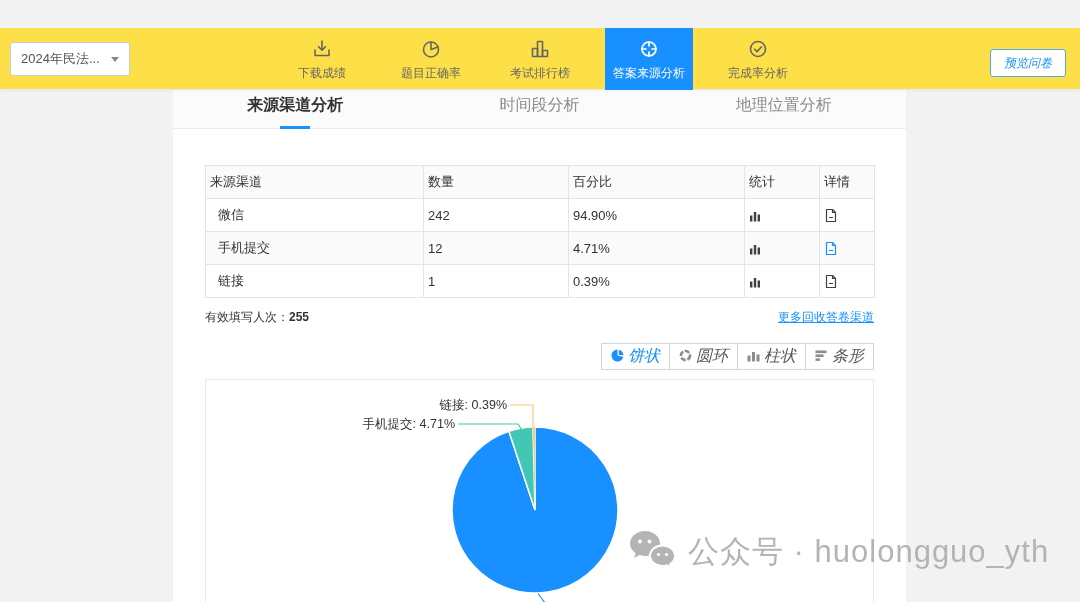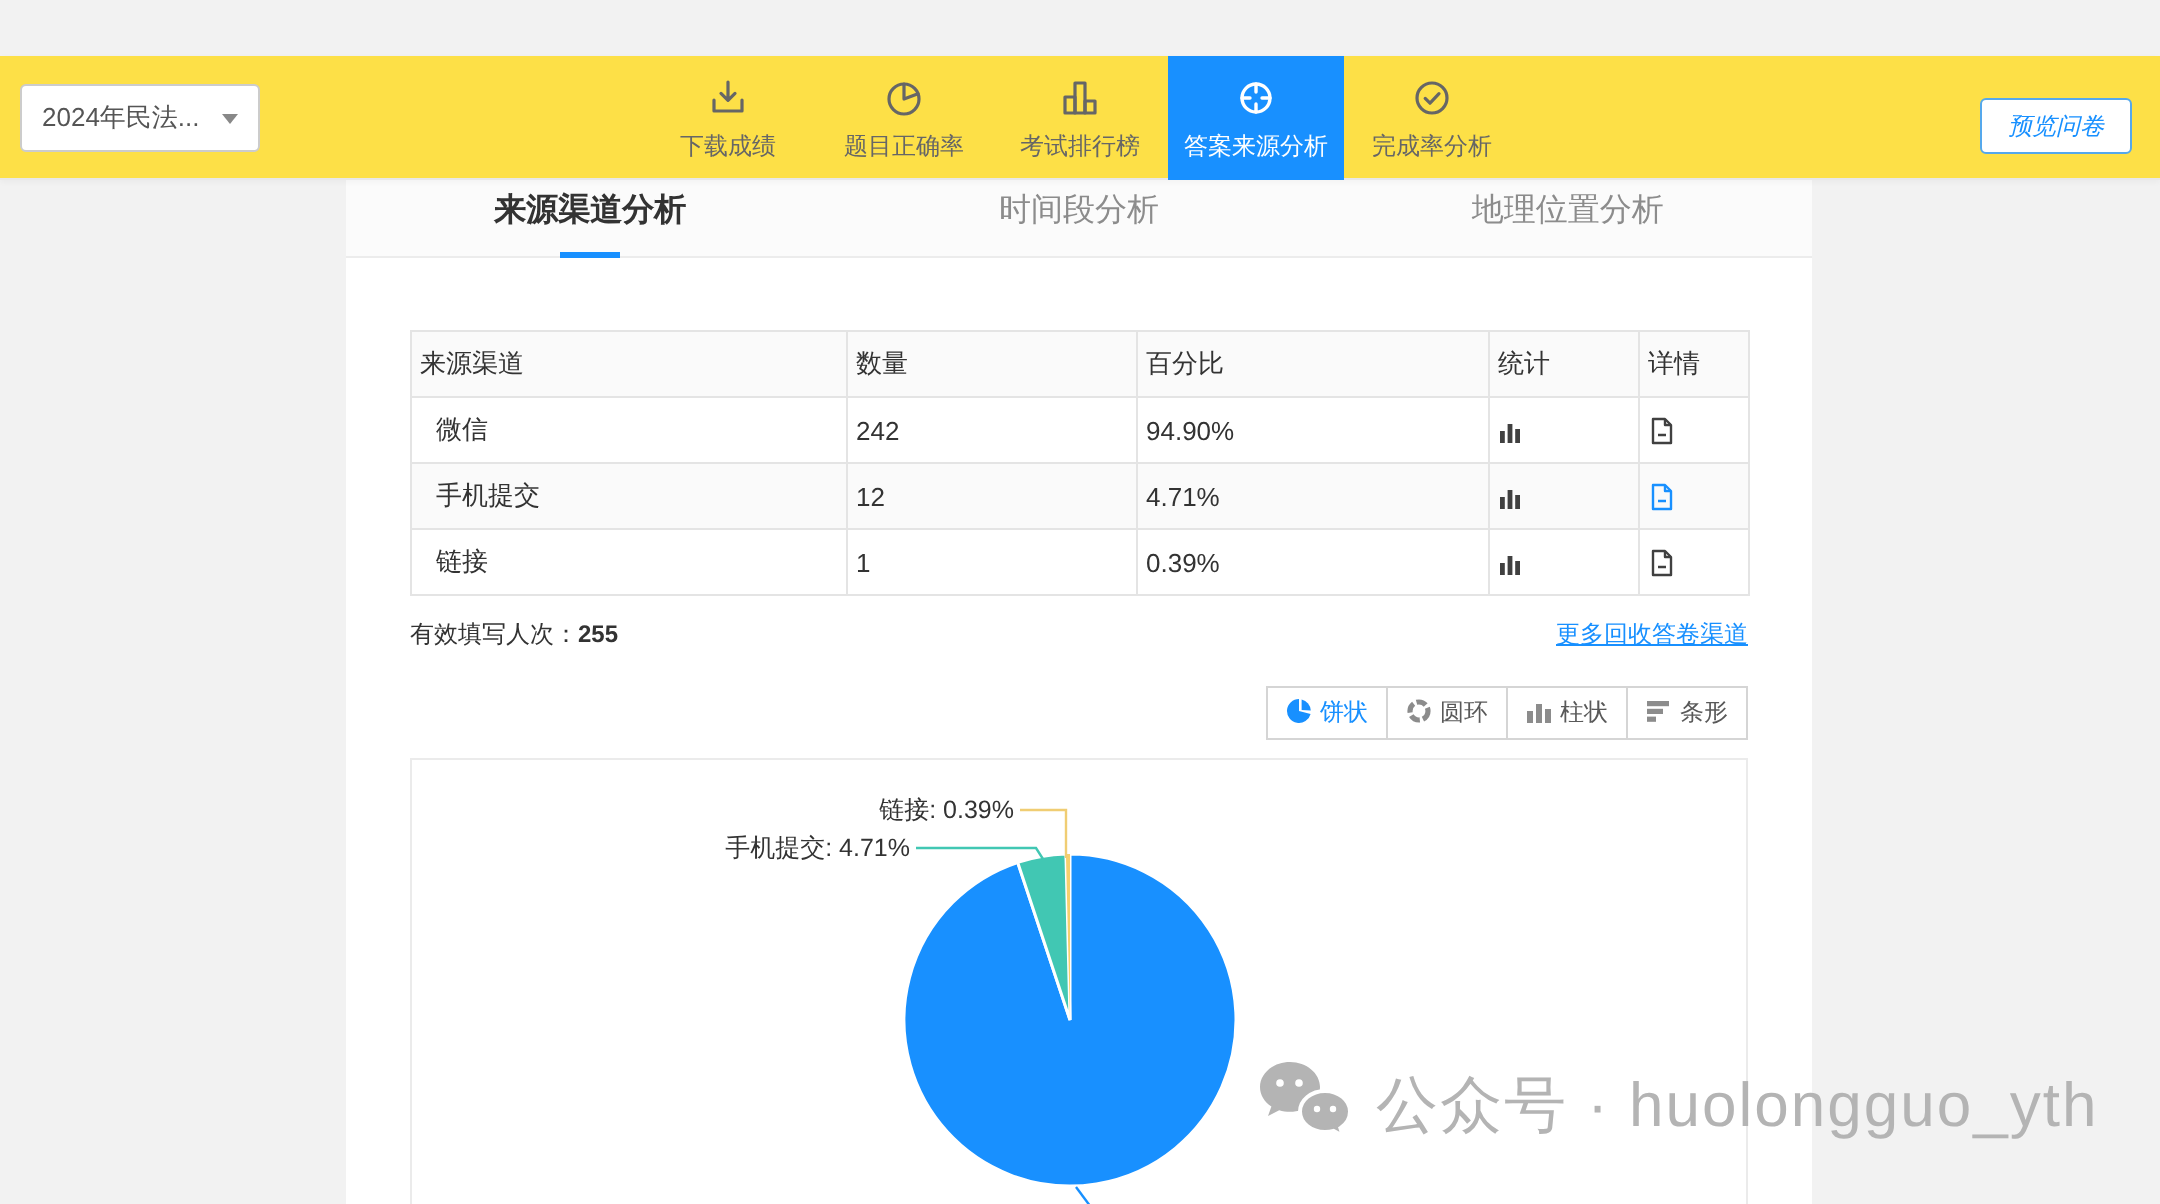--- a/index.html
+++ b/index.html
@@ -8,21 +8,21 @@
 
   
   .topbar { position:absolute; left:0; top:0; width:1080px; height:62px; background:#fde047;
             border-bottom:1px solid #e8e8e8; box-shadow:0 1px 3px rgba(0,0,0,.04); z-index:5;margin-top:28px; }
   .select-box { position:absolute; left:10px; top:14px; width:120px; height:34px;
                 border:1px solid #ccc; border-radius:3px; background:#fff; display:flex;
                 align-items:center; justify-content:space-between; padding:0 10px; cursor:pointer; }
   .select-box .val { font-size:13px; color:#555; white-space:nowrap; overflow:hidden; }
   .caret { width:0; height:0; border-left:4px solid transparent; border-right:4px solid transparent;
            border-top:5px solid #888; margin-left:6px; flex:none; }
-  .topnav { position:absolute; left:50%; top:0; transform:translateX(-50%); height:62px; display:flex; }
+  .topnav { position:absolute; left:50%; top:0; transform:translateX(-50%); height:62px; display:flex;gap:21px; }
   .nav-item { width:88px; height:62px; display:flex; flex-direction:column; align-items:center;
               justify-content:center; cursor:pointer; }
   .nav-item .nicon { height:26px; display:flex; align-items:center; justify-content:center; }
   .nav-item .nlabel { font-size:12px; color:#666; margin-top:3px; white-space:nowrap; }
   .nav-item.active { background:#1890ff; }
   .nav-item.active .nlabel { color:#fff;text-align:right; }
   .preview-btn { position:absolute; right:14px; top:21px; height:28px; padding:0 13px;
                  border:1px solid #55a8ec; border-radius:3px; background:#fff; color:#1890ff;
                  font-size:12px; cursor:pointer; font-family:inherit;font-style:italic; }
 
@@ -49,22 +49,22 @@
 
   
   .summary-row { margin-top:11px; display:flex; justify-content:space-between; align-items:center; }
   .summary { font-size:12px; color:#333; }
   .summary b { font-weight:bold; }
   .more-link { font-size:12px; color:#1890ff; text-decoration:underline; cursor:pointer; }
 
   
   .chart-toolbar { margin-top:17px; display:flex; justify-content:flex-end; }
   .ct-btn { height:27px; padding:0 9px; border:1px solid #d5d5d5; background:#fff; display:flex;
-            align-items:center; gap:4px; font-size:12px; color:#595959; cursor:pointer;
-            margin-left:-1px; font-family:inherit; }
+            align-items:center; gap:4px; font-size:16px; color:#595959; cursor:pointer;
+            margin-left:-1px; font-family:inherit;font-style:italic; }
   .ct-btn.active { color:#1890ff; }
 
   
   .chart-box { margin-top:9px; border:1px solid #ebebeb; height:280px; position:relative;
                overflow:hidden; background:#fff; }
   .chart-box svg text { font-family:"Liberation Sans","DejaVu Sans",sans-serif; }
 
   
   .watermark { position:absolute; left:628px; top:530px; display:flex; align-items:center;
                gap:12px; z-index:40; pointer-events:none; }

